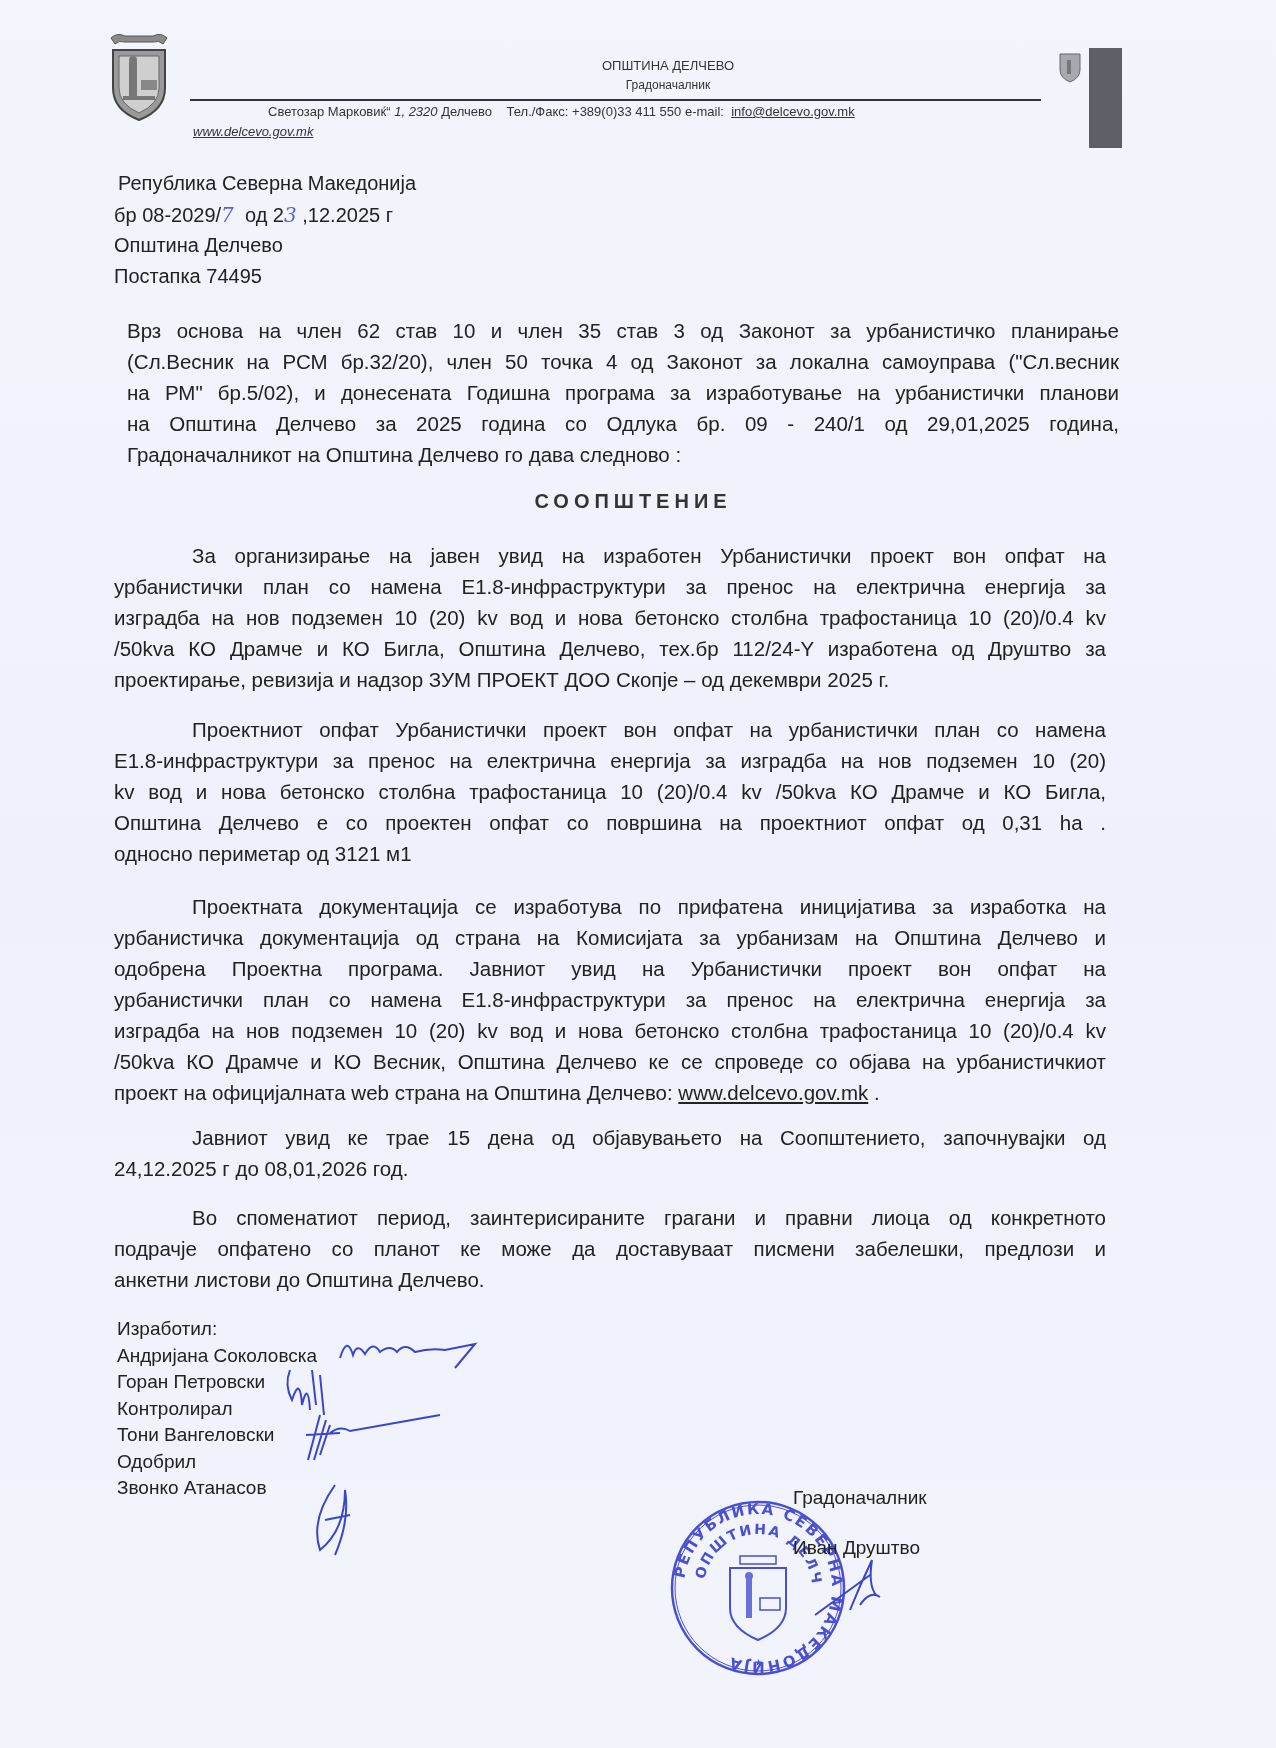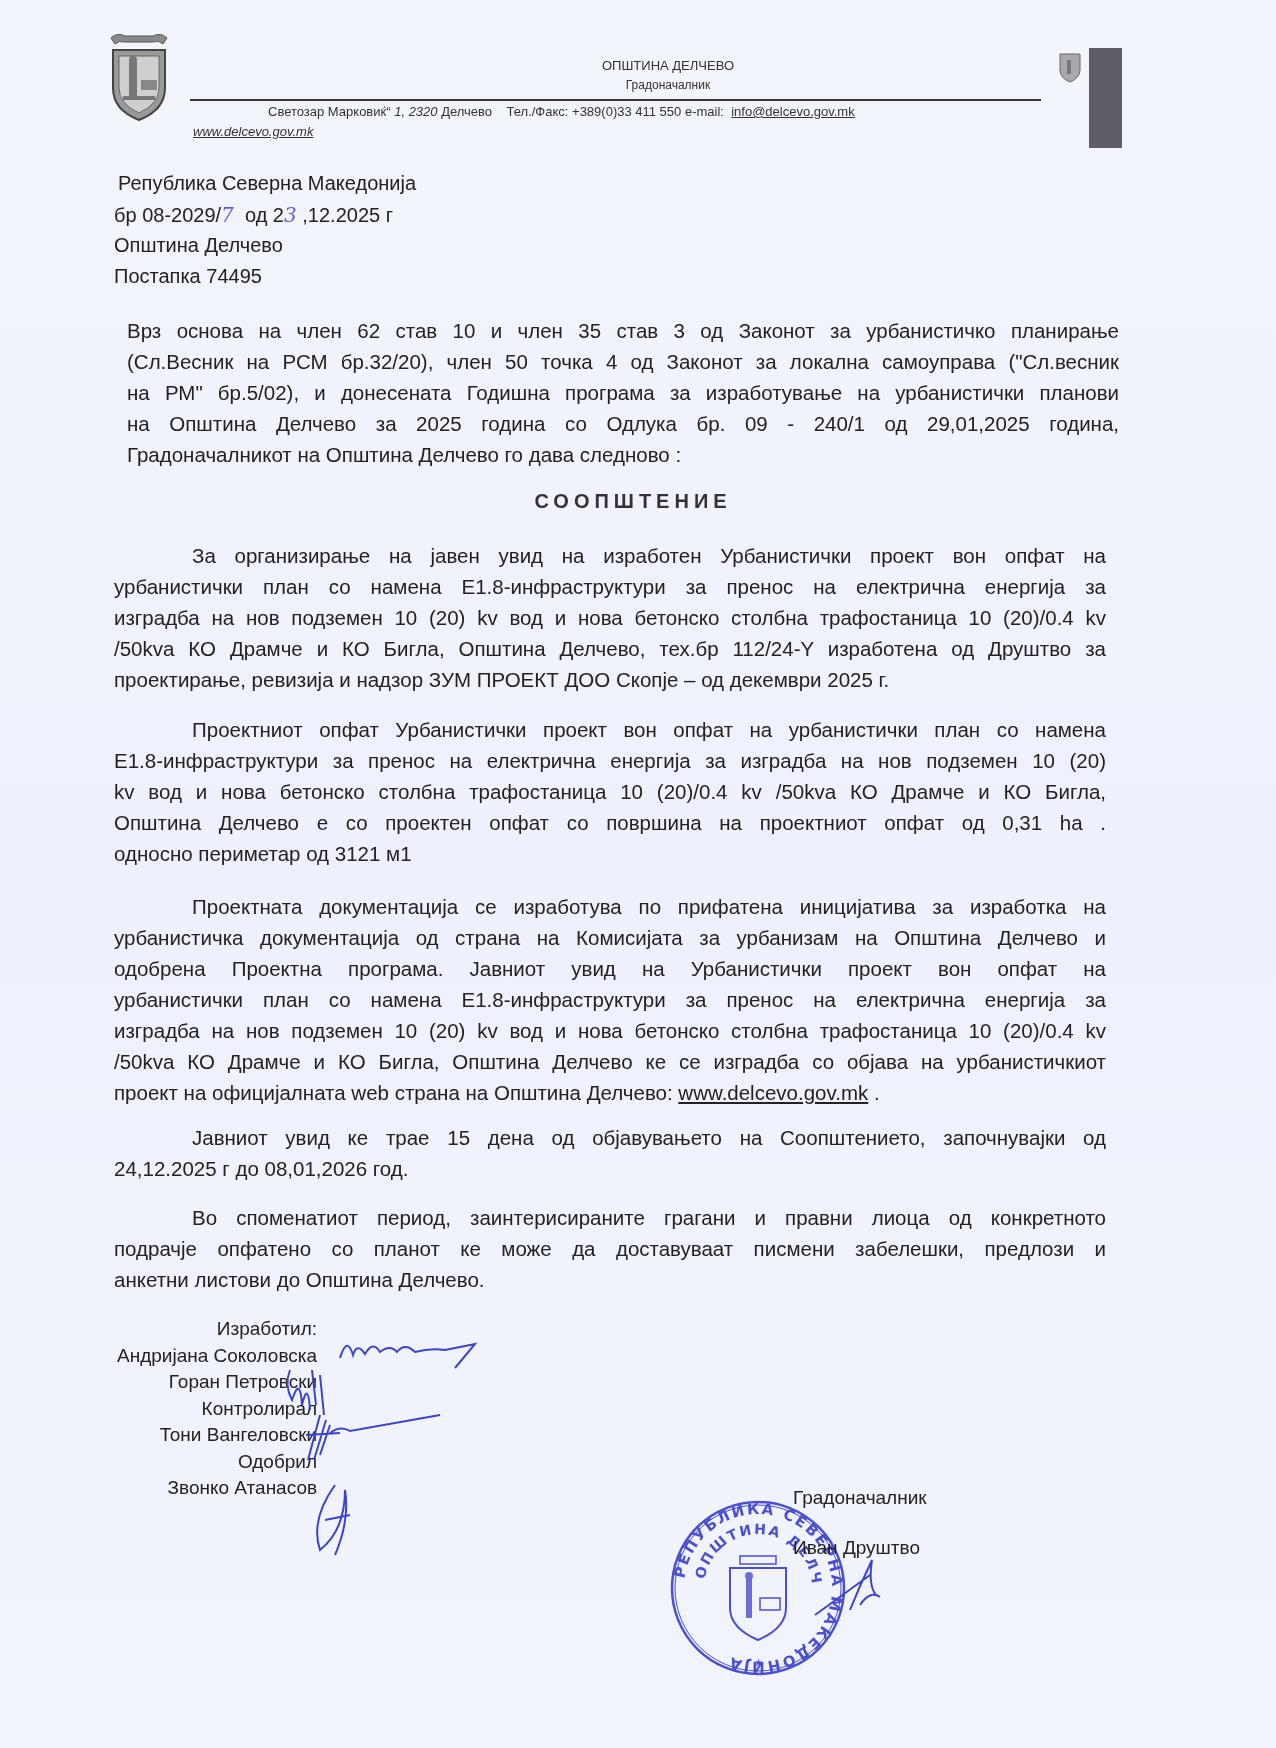--- a/index.html
+++ b/index.html
@@ -31,21 +31,21 @@
 
   
   .para { position: absolute; left: 114px; width: 992px; font-size: 20.5px; line-height: 31px; color: #222; text-align: justify; }
   .para .line { display: block; text-align-last: justify; white-space: nowrap; }
   .para .line.last { text-align-last: left; }
   .indent { padding-left: 78px; }
   .title-center { position: absolute; left: 0; width: 1236px; top: 490px; text-align: center; font-size: 20px; font-weight: bold; letter-spacing: 5px; color: #333; padding-left: 30px; }
   .link { text-decoration: underline; }
 
   
-  .sig-list { position: absolute; left: 117px; top: 1316px; font-size: 19px; line-height: 26.5px; color: #222; text-align: right; }
+  .sig-list { position: absolute; left: 117px; top: 1316px; font-size: 19px; line-height: 26.5px; color: #222; }
   .sig-list div { white-space: nowrap; }
   .mayor-title { position: absolute; left: 793px; top: 1487px; font-size: 19px; color: #222; }
   .mayor-name { position: absolute; left: 793px; top: 1537px; font-size: 19px; color: #222; }
   .stamp { position: absolute; left: 668px; top: 1498px; width: 180px; height: 180px; }
   .sigsvg { position: absolute; }
 </style>
 </head>
 <body>
 
 <div class="page">
@@ -110,21 +110,21 @@
     <span class="line">Општина Делчево е со проектен опфат со површина на проектниот опфат од    0,31 ha .</span>
     <span class="line last">односно периметар од 3121 м1</span>
   </div>
 
   <div class="para" style="top:885px;margin-top:6px;">
     <span class="line indent">Проектната документација се изработува по прифатена иницијатива за изработка на</span>
     <span class="line">урбанистичка документација  од страна на Комисијата за урбанизам на Општина Делчево и</span>
     <span class="line">одобрена  Проектна  програма.   Јавниот  увид  на  Урбанистички  проект  вон  опфат  на</span>
     <span class="line">урбанистички план со намена Е1.8-инфраструктури за пренос на електрична енергија за</span>
     <span class="line">изградба на нов подземен 10 (20) kv вод и нова бетонско столбна трафостаница 10 (20)/0.4 kv</span>
-    <span class="line">/50kva КО Драмче и КО Бигла, Општина Делчево  ке се изградба со објава на урбанистичкиот</span>
+    <span class="line">/50kva КО Драмче и КО Весник, Општина Делчево  ке се спроведе со објава на урбанистичкиот</span>
     <span class="line last"><span>проект на официјалната web страна на Општина Делчево: </span><span class="link">www.delcevo.gov.mk</span><span> .</span></span>
   </div>
 
   <div class="para" style="top:1122px;">
     <span class="line indent">Јавниот увид ке трае 15 дена од објавувањето на Соопштението, започнувајки од</span>
     <span class="line last">24,12.2025 г  до 08,01,2026   год.</span>
   </div>
 
   <div class="para" style="top:1202px;">
     <span class="line indent">Во споменатиот период, заинтерисираните грагани и правни лиоца од конкретното</span>

